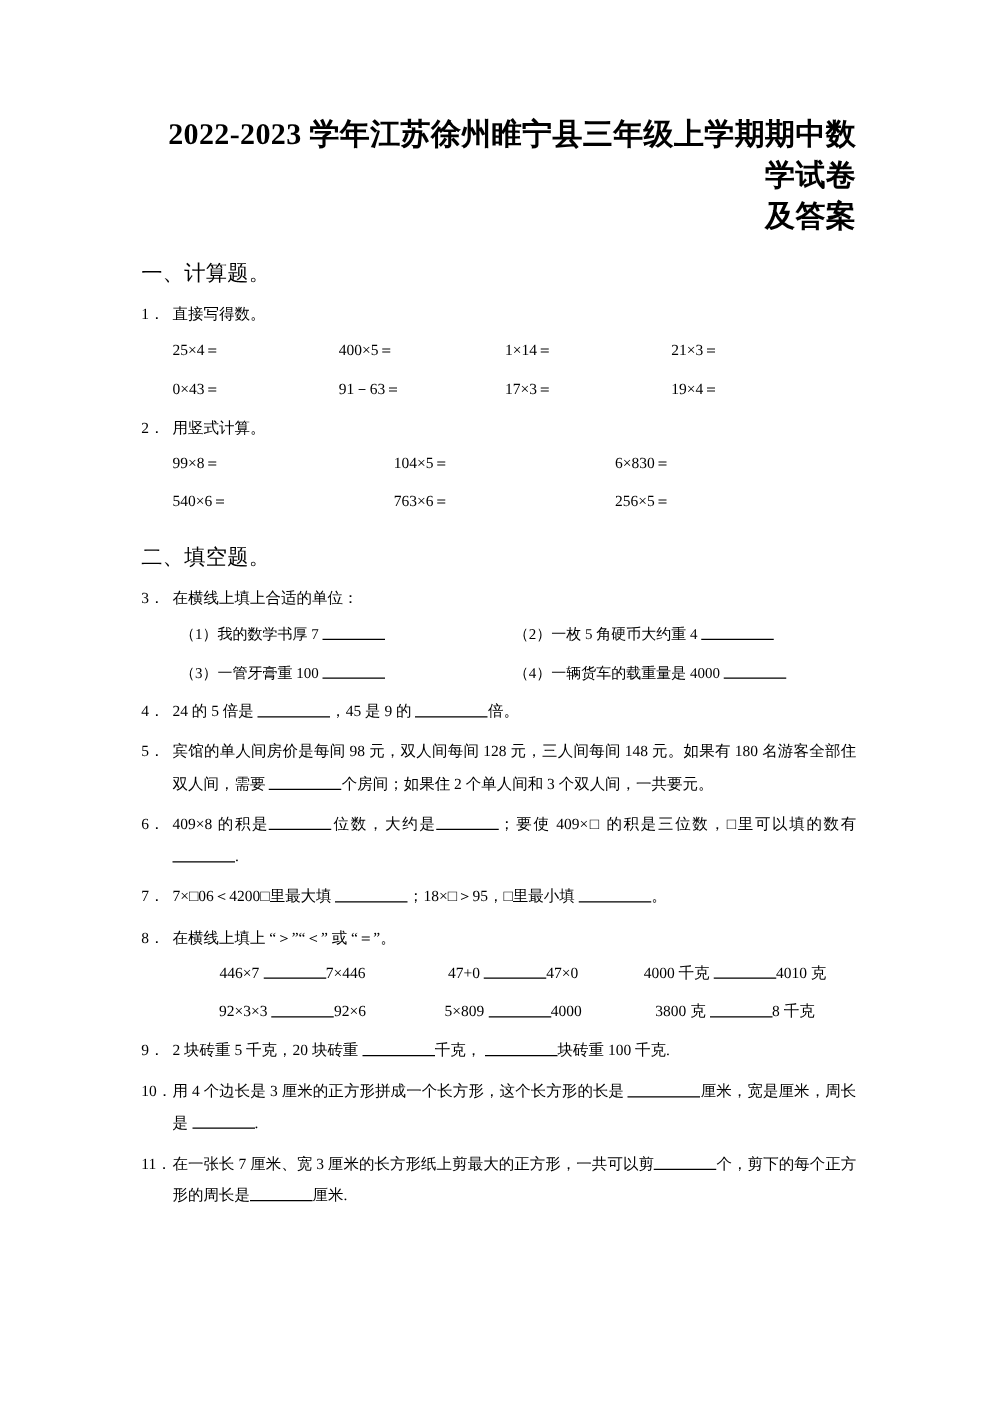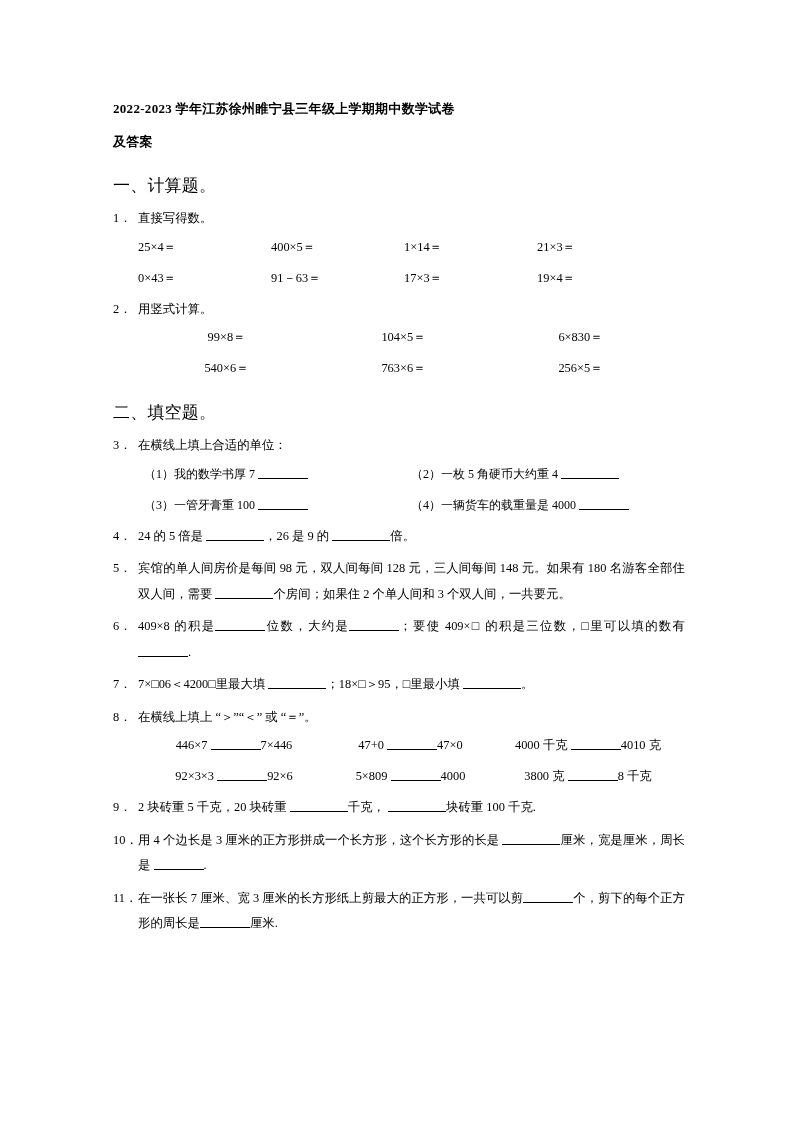--- a/index.html
+++ b/index.html
@@ -23,23 +23,23 @@
   }
   .content {
     position: absolute;
     left: 113px;
     top: 92px;
     width: 572px;
   }
 
   
   .doc-title {
-    font-size: 13px;
+    font-size: 24px;
     font-weight: bold;
-    text-align: left;
+    text-align: right;
     line-height: 33px;
     letter-spacing: 0.3px;
     margin: 0 0 16px 0;
     font-family: "Liberation Serif", "DejaVu Serif", serif;
   }
   .doc-title .ln { display: block; }
 
   
   .section-head {
     font-size: 17px;
@@ -74,21 +74,21 @@
     padding-left: 25px;
     font-size: 12.4px;
     line-height: 25px;
     height: 31px;
   }
   .expr-row .cell {
     display: inline-block;
     white-space: nowrap;
   }
   .c4 .cell { width: 133px; }
-  .c3 .cell { width: 177px; text-align: center; }
+  .c3 .cell { width: 177px; }
 
   
   .sub-row {
     padding-left: 31px;
     font-size: 12px;
     line-height: 25px;
     height: 31px;
   }
   .sub-row .sub {
     display: inline-block;
@@ -165,21 +165,21 @@
     </div>
     <div class="sub-row">
       <span class="sub"><span>（1）我的数学书厚 7</span> <span class="blank b-md"></span></span><span class="sub"><span>（2）一枚 5 角硬币大约重 4</span> <span class="blank b-lg"></span></span>
     </div>
     <div class="sub-row">
       <span class="sub"><span>（3）一管牙膏重 100</span> <span class="blank b-md"></span></span><span class="sub"><span>（4）一辆货车的载重量是 4000</span> <span class="blank b-md"></span></span>
     </div>
 
     <div class="q">
       <span class="qnum">4．</span>
-      <span>24 的 5 倍是</span> <span class="blank b-lg"></span><span>，26 是 9 的</span> <span class="blank b-lg"></span><span>倍。</span>
+      <span>24 的 5 倍是</span> <span class="blank b-lg"></span><span>，45 是 9 的</span> <span class="blank b-lg"></span><span>倍。</span>
     </div>
 
     <div class="q">
       <span class="qnum">5．</span>
       <span>宾馆的单人间房价是每间 98 元，双人间每间 128 元，三人间每间 148 元。如果有 180 名游客全部住双人间，需要</span> <span class="blank b-lg"></span><span>个房间；如果住 2 个单人间和 3 个双人间，一共要</span><span>元。</span>
     </div>
 
     <div class="q">
       <span class="qnum">6．</span>
       <span>409×8 的积是</span><span class="blank b-md"></span><span>位数，大约是</span><span class="blank b-md"></span><span>；要使 409×□ 的积是三位数，□里可以填的数有</span><span class="blank b-md"></span><span>.</span>

